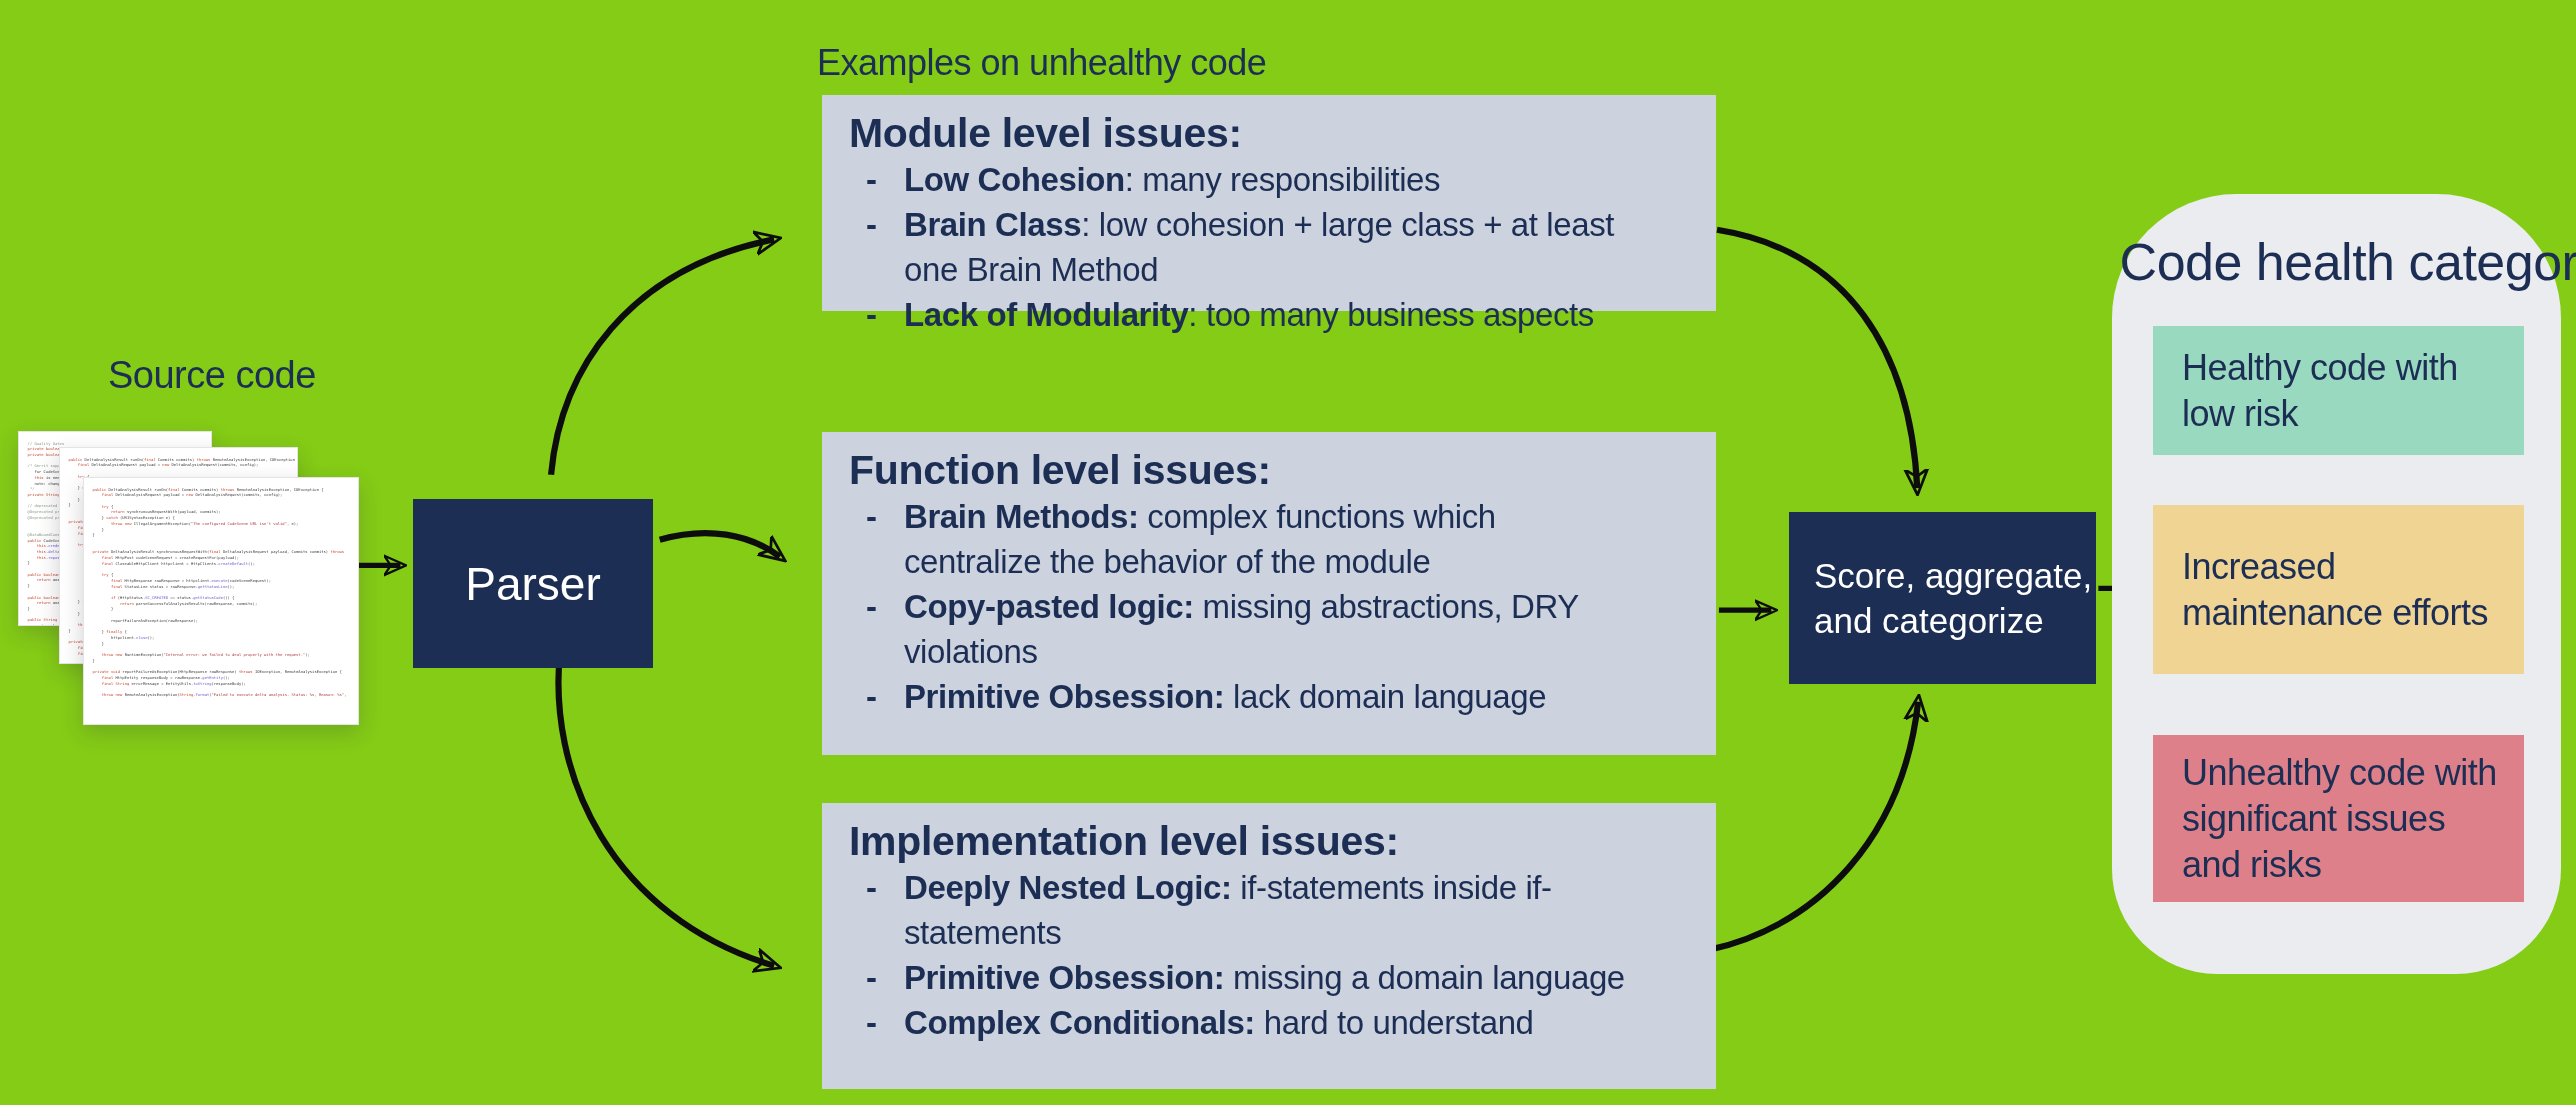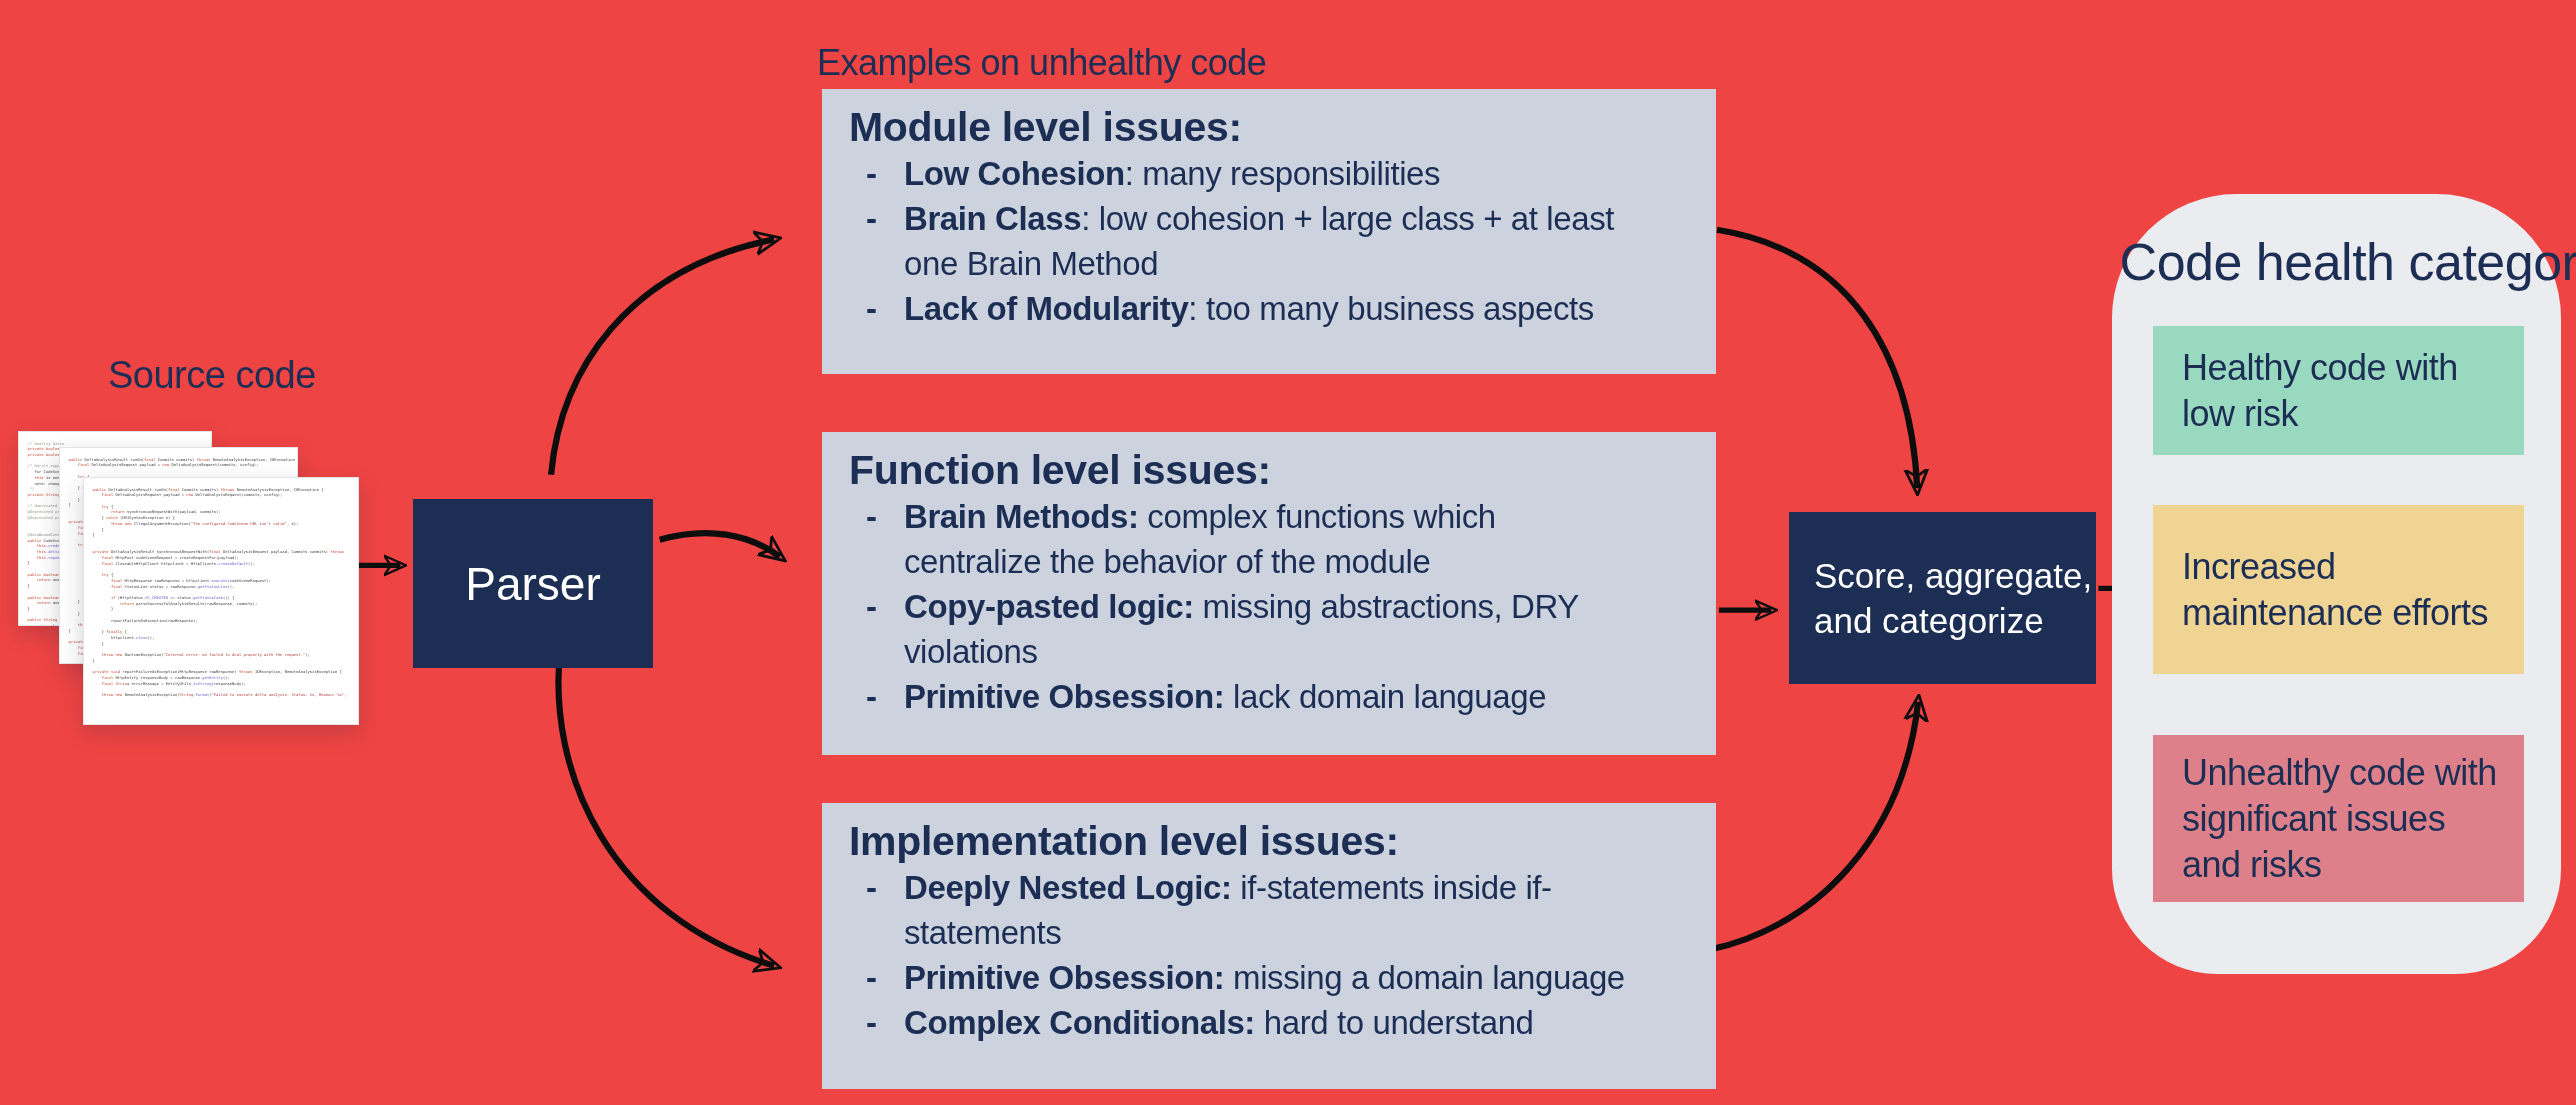--- a/index.html
+++ b/index.html
@@ -1,21 +1,21 @@
 <!DOCTYPE html>
 <html style="--navy: #1c2e54; --box_bg: #ccd3df; --panel_bg: #ebecf0; --green: #99d9bf; --yellow: #f0d494; --red: #dd8089; --arrow: #0d0d0d; --white: #ffffff;"><head>
 <meta charset="utf-8">
 <style>
   :root{
     --navy:#1c2e54; --box_bg:#ccd3df; --panel_bg:#ebecf0; --arrow:#0d0d0d; --white:#ffffff;
   }
   *{margin:0;padding:0;box-sizing:border-box}
   html,body{background:#fff}
   #canvas{
-    position:relative;width:2576px;height:1106px;background:#ef4444;overflow:hidden;
+    position:relative;width:2576px;height:1106px;background:#84cc16;overflow:hidden;
     font-family:"Liberation Sans",sans-serif;color:var(--navy);
   }
   .title{position:absolute;font-weight:500;letter-spacing:-0.5px;color:var(--navy)}
   #title-examples{left:817px;top:42px;font-size:36px}
   #title-source{left:108px;top:354px;font-size:38px}
 
   
   .page{position:absolute;background:#fff;border:1px solid #e4e4e6;
         box-shadow:0 7.6px 21px rgba(40,40,60,.22);padding:8.6px 0 0 8.6px;overflow:hidden}
   #page-back{left:18px;top:431px;width:194px;height:195px}
@@ -27,21 +27,21 @@
 
   
   .navy-node{position:absolute;background:var(--navy);color:var(--white);display:flex;align-items:center}
   #parser-box{left:413px;top:499px;width:240px;height:169px;justify-content:center;font-size:46px;font-weight:500}
   #score-box{left:1789px;top:512px;width:307px;height:172px;padding-left:25px;font-size:35px;font-weight:500;line-height:1.3}
   .prewrap{white-space:pre-wrap}
 
   
   .issue-box{position:absolute;left:822px;width:894px;background:var(--box_bg);
              padding:15.3px 11.4px 0 27px;color:var(--navy)}
-  #box-module{top:89px;height:285px}
+  #box-module{top:95px;height:216px}
   #box-function{top:432px;height:323px}
   #box-implementation{top:803px;height:286px}
   .issue-box h3{font-size:41px;font-weight:700;letter-spacing:-0.3px}
   .issue-box ul{list-style:none;padding-left:17px}
   .issue-box li{display:grid;grid-template-columns:38px 1fr;font-size:33px;line-height:45px;letter-spacing:-0.4px}
   .issue-box li::before{content:"-";font-weight:700}
   .item-text{white-space:pre-wrap}
   .item-text b{font-weight:700}
 
   

